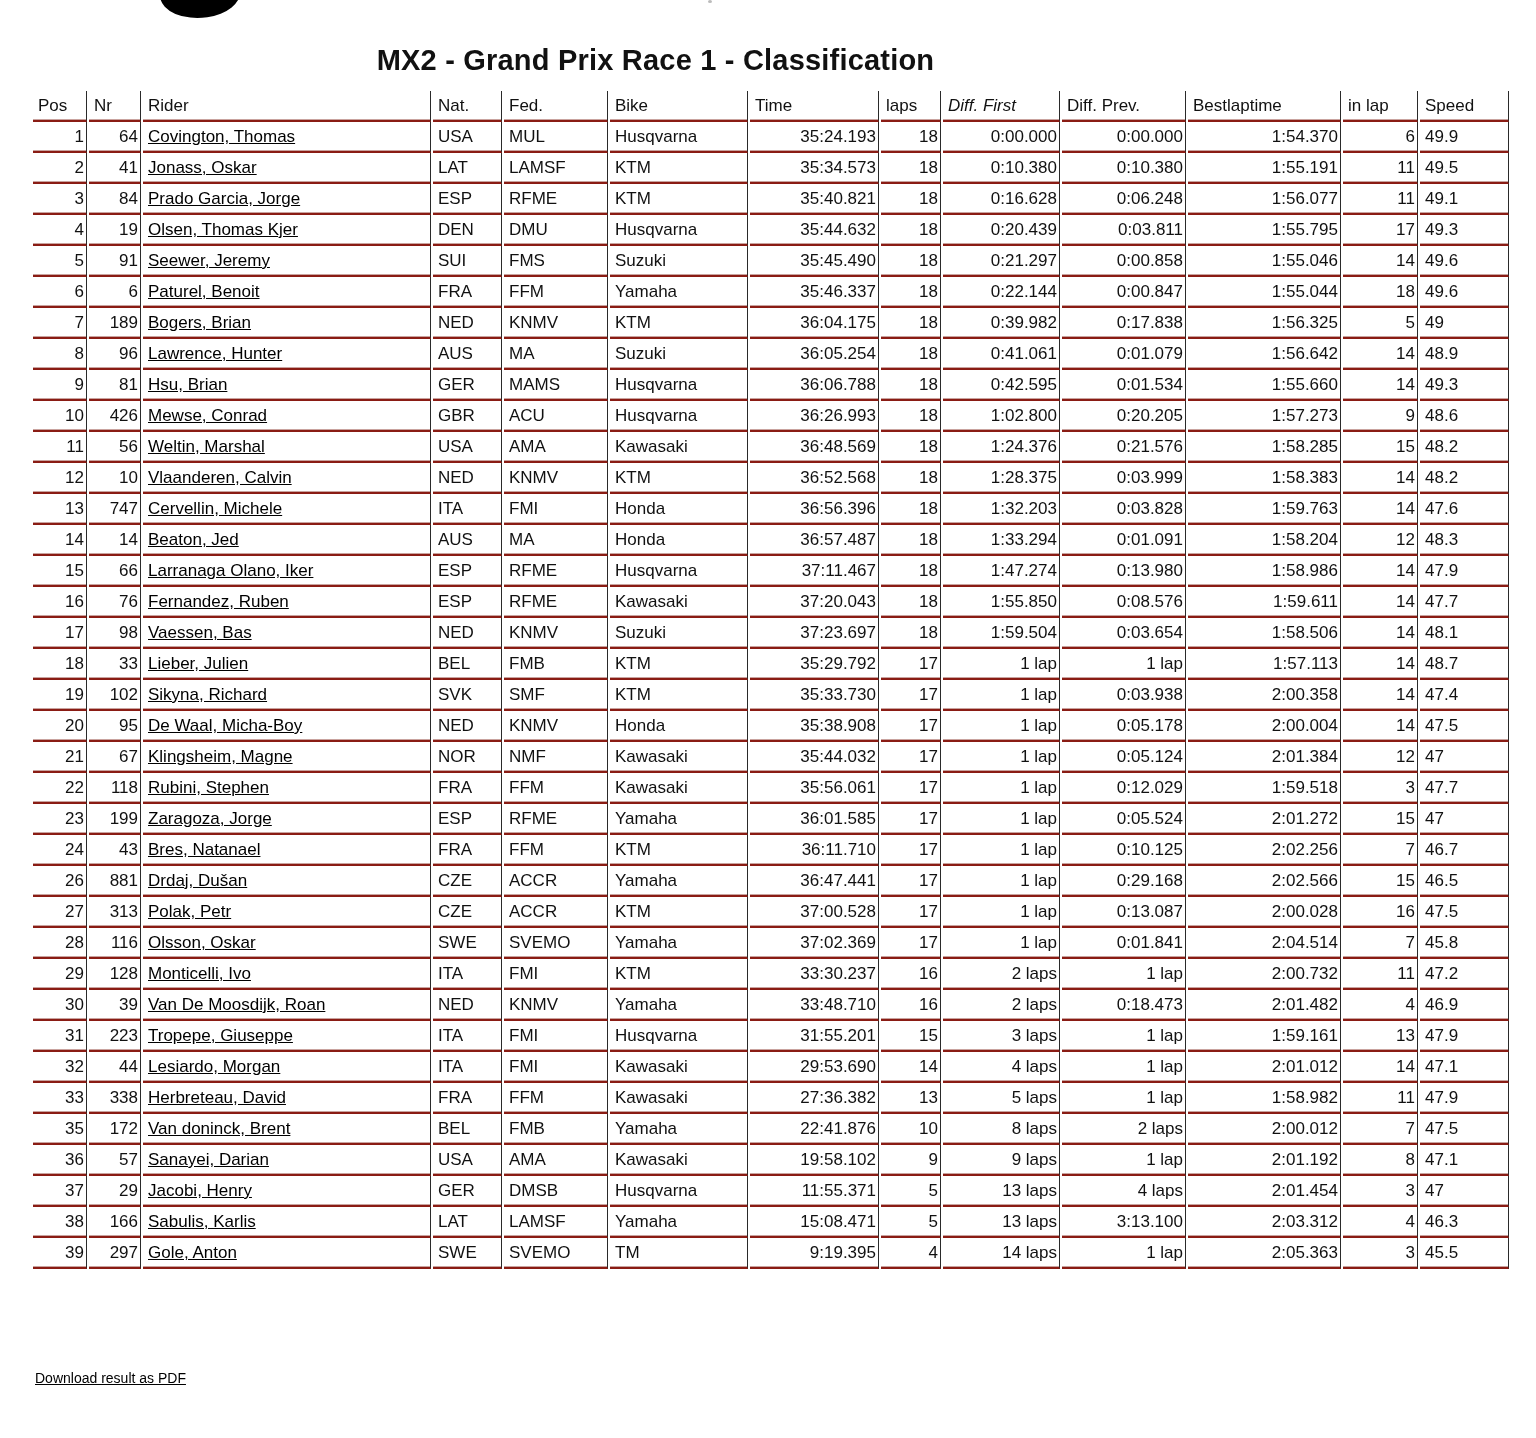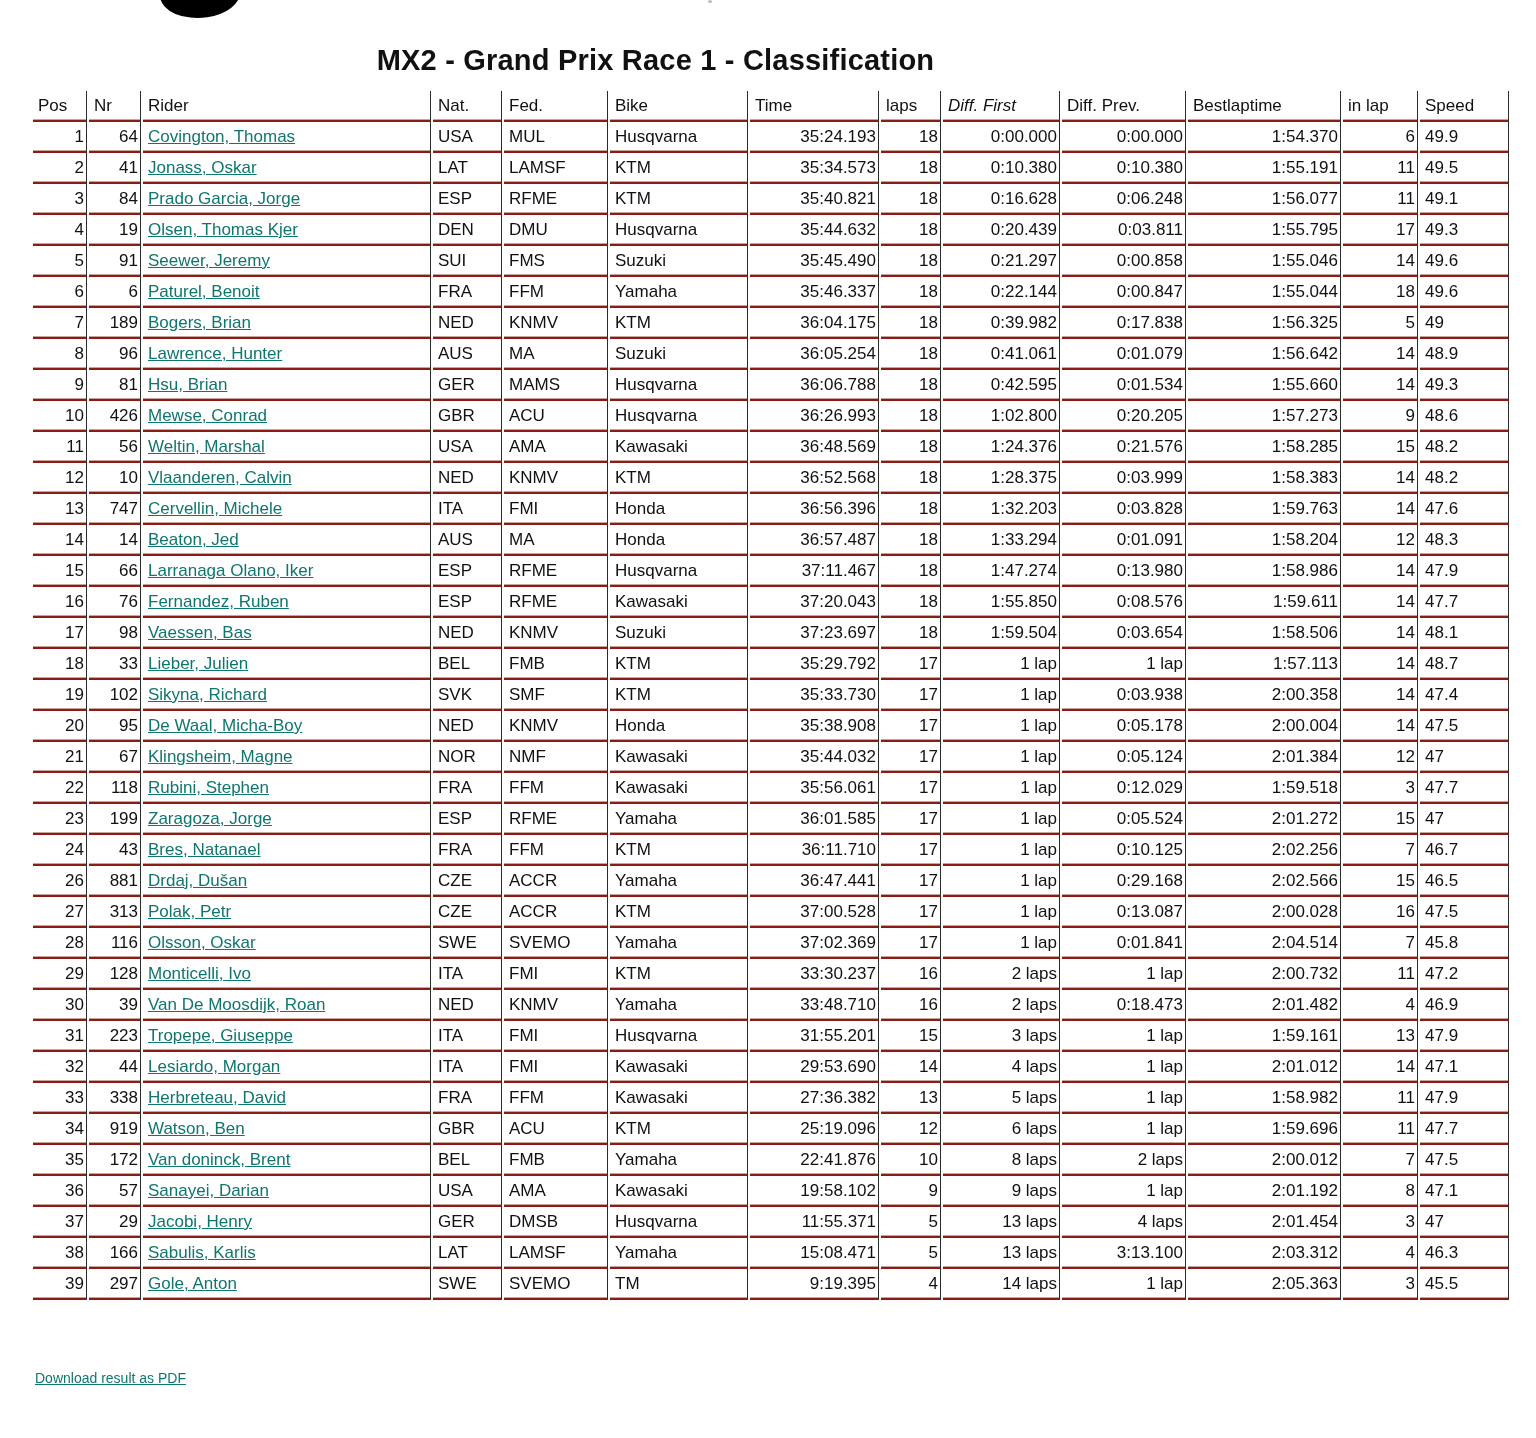--- a/index.html
+++ b/index.html
@@ -12,21 +12,21 @@
        font-size: 29px; font-weight: bold; letter-spacing: 0.2px; }
   table { position: absolute; left: 31px; top: 91px; border-collapse: separate; border-spacing: 2px 0;
           font-size: 17px; }
   th, td { padding: 0 2px 0 5px; height: 29px; line-height: 29px; white-space: nowrap;
            border-bottom: 2px solid #8a1c14; border-right: 1.5px solid #2a2a2a;
            box-shadow: inset 0 -1px 0 #c9a39f; }
   th { font-weight: normal; text-align: left; height: 28px; }
   td { height: 29px; }
   td.r { text-align: right; padding-right: 2px; }
   td.l { text-align: left; }
-  td a, .footer a { color: #0f766e; text-decoration: underline; }
+  td a, .footer a { color: #000000; text-decoration: underline; }
   .c-pos { width: 46px; } .c-nr { width: 44px; } .c-rider { width: 280px; }
   .c-nat { width: 61px; } .c-fed { width: 96px; } .c-bike { width: 130px; }
   .c-time { width: 121px; } .c-laps { width: 52px; } .c-df { width: 109px; font-style: italic; }
   .c-dp { width: 116px; } .c-best { width: 145px; } .c-inlap { width: 67px; } .c-speed { width: 81px; }
   .footer { position: absolute; left: 35px; top: 1370px; font-size: 14px; }
 </style>
 </head>
 <body>
 
 <div class="logo-blob"></div>
@@ -527,35 +527,20 @@
         <td class="l">Kawasaki</td>
         <td class="r">27:36.382</td>
         <td class="r">13</td>
         <td class="r">5 laps</td>
         <td class="r">1 lap</td>
         <td class="r">1:58.982</td>
         <td class="r">11</td>
         <td class="l">47.9</td>
       </tr>
       <tr>
-        <td class="r">34</td>
-        <td class="r">919</td>
-        <td class="l"><a href="#">Watson, Ben</a></td>
-        <td class="l">GBR</td>
-        <td class="l">ACU</td>
-        <td class="l">KTM</td>
-        <td class="r">25:19.096</td>
-        <td class="r">12</td>
-        <td class="r">6 laps</td>
-        <td class="r">1 lap</td>
-        <td class="r">1:59.696</td>
-        <td class="r">11</td>
-        <td class="l">47.7</td>
-      </tr>
-      <tr>
         <td class="r">35</td>
         <td class="r">172</td>
         <td class="l"><a href="#">Van doninck, Brent</a></td>
         <td class="l">BEL</td>
         <td class="l">FMB</td>
         <td class="l">Yamaha</td>
         <td class="r">22:41.876</td>
         <td class="r">10</td>
         <td class="r">8 laps</td>
         <td class="r">2 laps</td>

